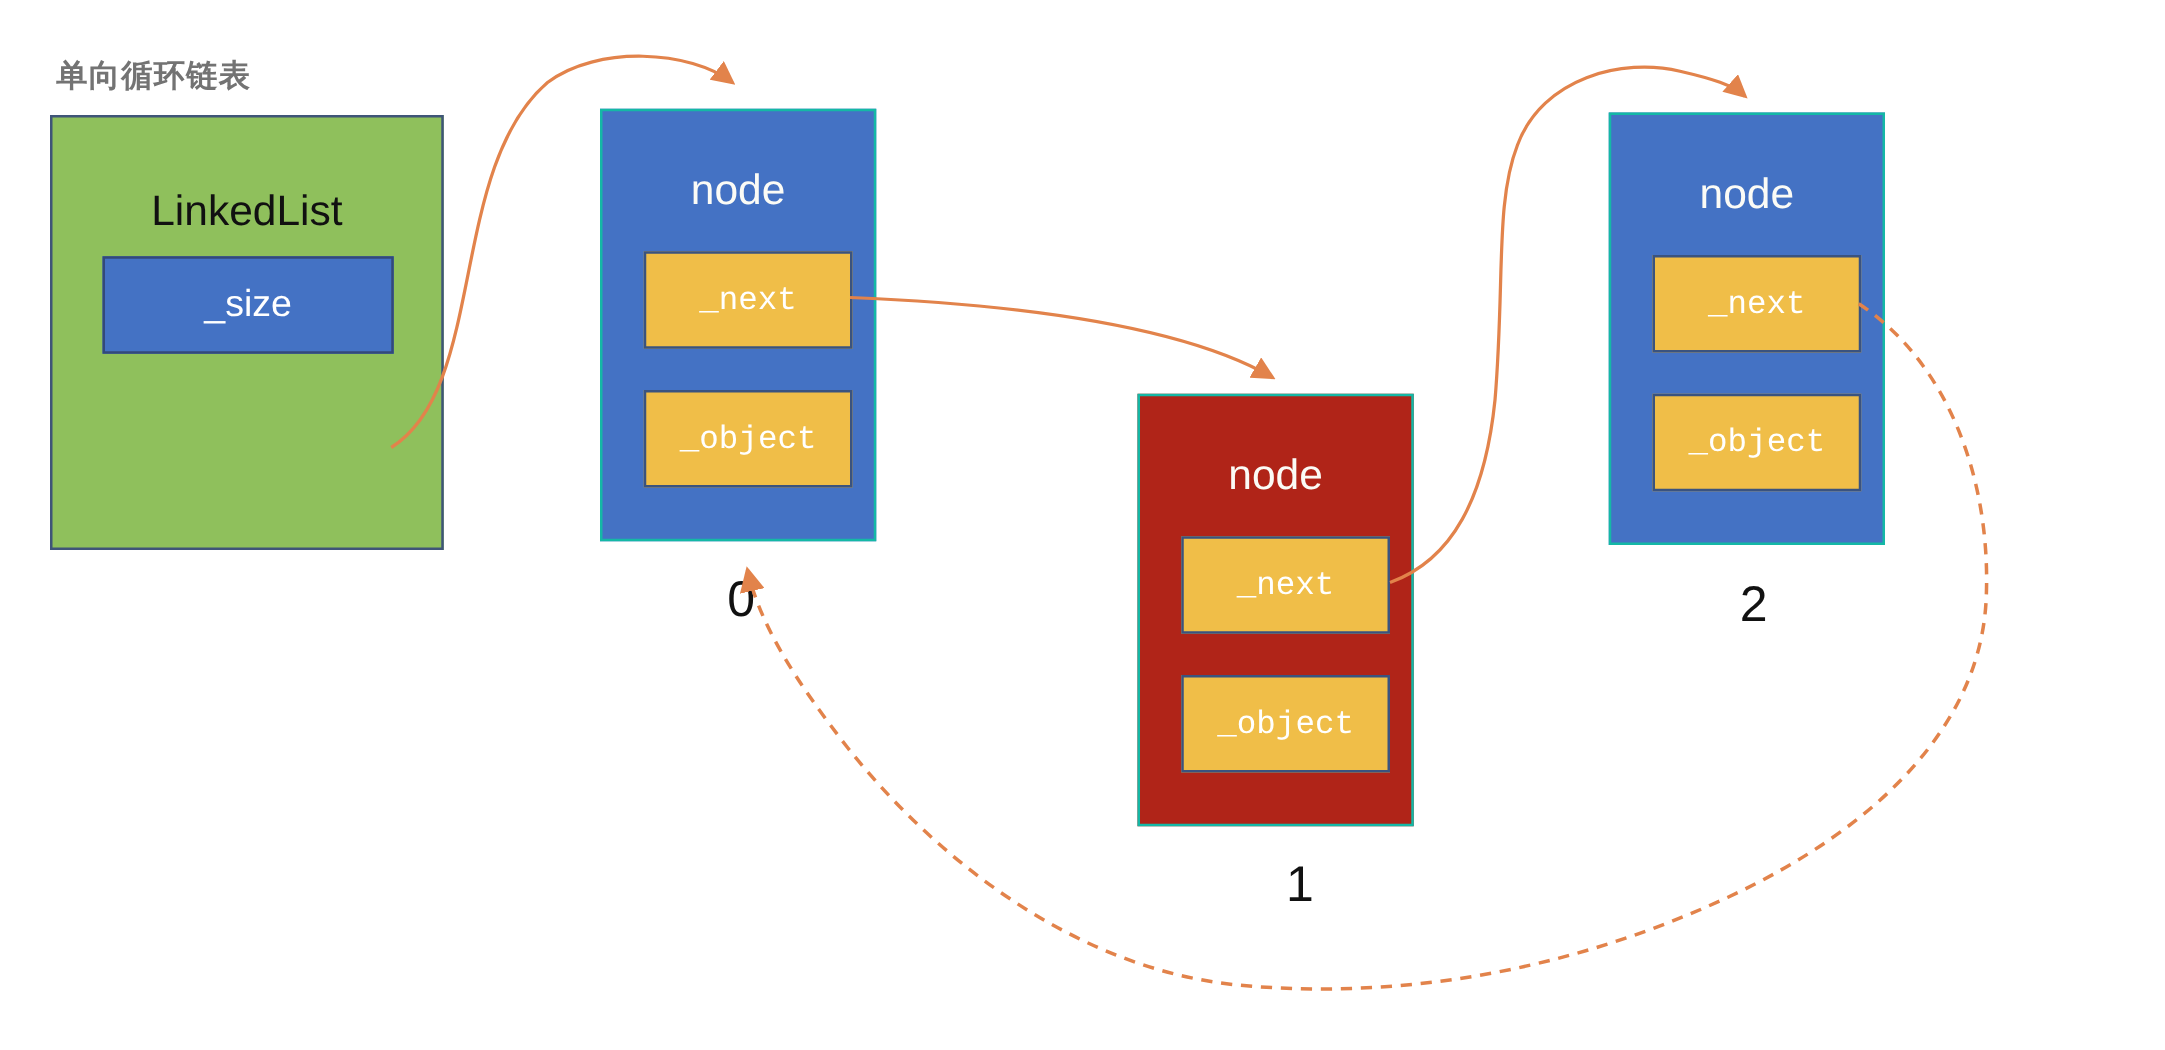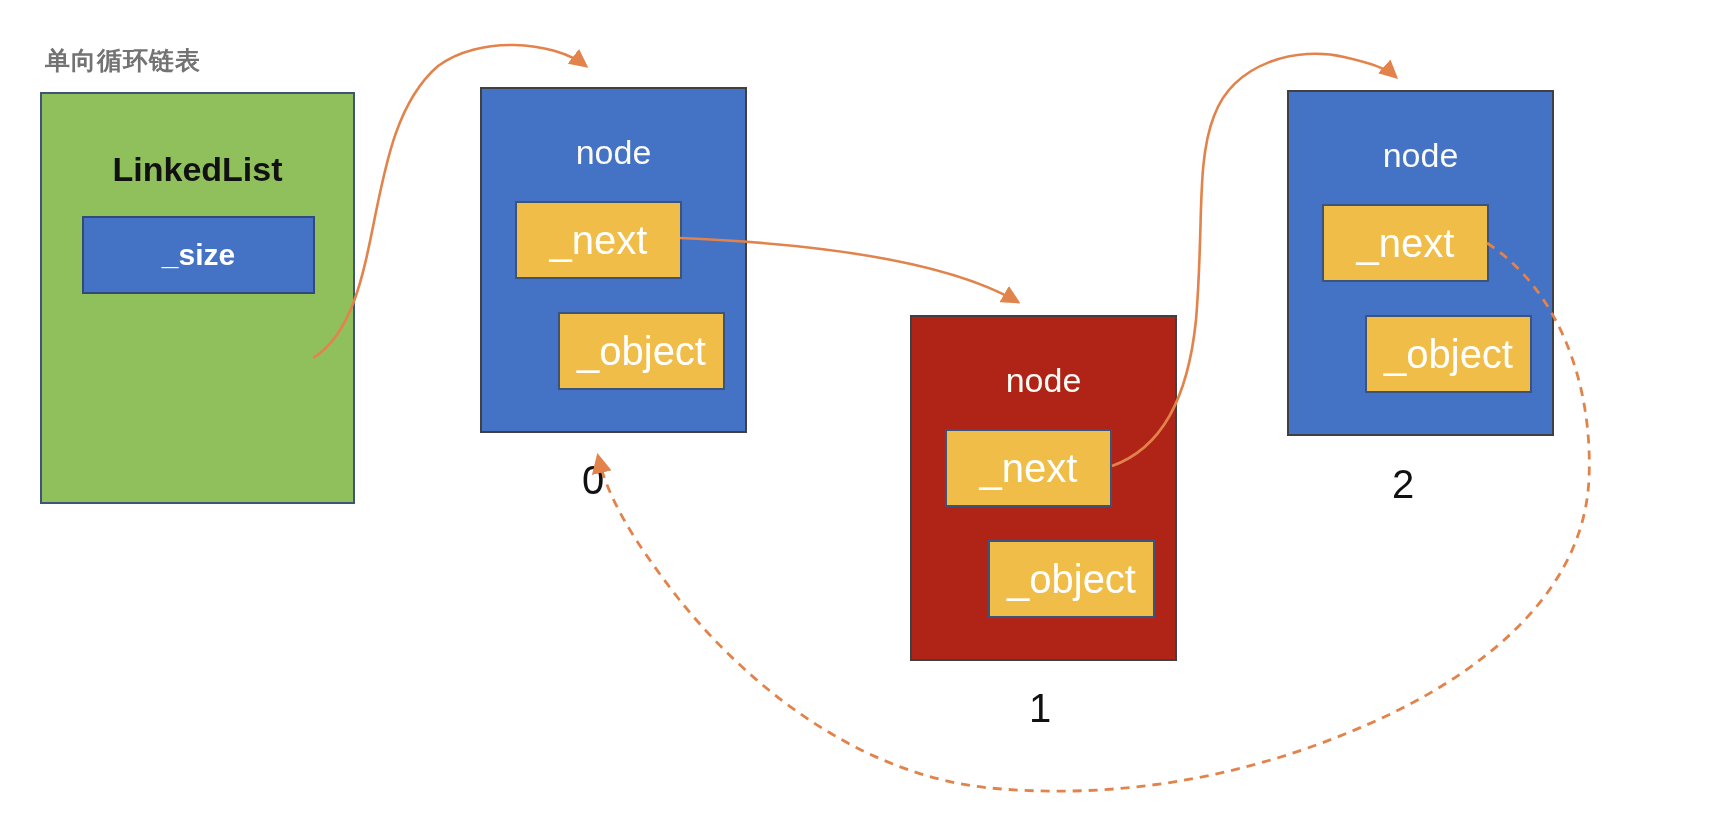--- a/index.html
+++ b/index.html
@@ -6,69 +6,69 @@
   html, body { width: 1732px; height: 840px; background: #FFFFFF; overflow: hidden; }
   body { position: relative; font-family: "Liberation Sans", "DejaVu Sans", sans-serif; }
 
   .diagram-title {
     position: absolute; left: 45px; top: 44px;
     font-size: 25px; font-weight: 600; color: #737373; letter-spacing: 1px;
   }
 
   
   .linkedlist-box {
-    position: absolute; left: 40px; top: 92px; width: 315px; height: 412px;
-    background: #8FC05C; border: 2px solid #3F5578; font-weight: bold;
+    position: absolute; left: 40px; top: 92px; width: 315px; height: 348px;
+    background: #8FC05C; border: 2px solid #3F5578;
   }
   .linkedlist-title {
     position: absolute; top: 56px; left: 0; width: 100%;
     text-align: center; font-size: 34px; color: #111111;
   }
   .ll-field {
     position: absolute; left: 40px; width: 233px; height: 78px;
     background: #4472C4; border: 2px solid #33497A;
     display: flex; align-items: center; justify-content: center;
     font-size: 30px; color: #FFFFFF;
   }
 
   
   .node {
-    position: absolute; width: 267px; height: 346px;
-    border: 2px solid #404040;
+    position: absolute; width: 221px; height: 346px;
+    border: 2px solid #14b8a6;
   }
   .node.blue { background: #4472C4; }
   .node.red  { background: #B02418; }
   .node-title {
     position: absolute; top: 44px; left: 0; width: 100%;
     text-align: center; font-size: 34px; color: #FBFBF6;
   }
   .node-field {
     position: absolute; left: 33px; width: 167px; height: 78px;
     background: #F0BE48; border: 2px solid #3A537F;
     display: flex; align-items: center; justify-content: center;
-    font-size: 40px; color: #FFFFFF;
+    font-size: 26px; color: #FFFFFF; font-family: Liberation Mono, monospace;
   }
   .field-next   { top: 112px; }
-  .field-object { top: 223px; margin-left: 43px; }
+  .field-object { top: 223px; }
 
   .index-label {
     position: absolute; width: 90px; text-align: center;
     font-size: 40px; color: #111111;
   }
 
   .arrow-layer { position: absolute; left: 0; top: 0; width: 1732px; height: 840px; }
 </style>
 </head>
 <body>
 
 <div class="diagram-title">单向循环链表</div>
 
 <div class="linkedlist-box">
   <div class="linkedlist-title">LinkedList</div>
-  <div class="ll-field" style="top:122px">_size</div>
+  <div class="ll-field" style="top:111px">_size</div>
 </div>
 
 <div class="node blue" style="left:480px; top:87px">
   <div class="node-title">node</div>
   <div class="node-field field-next">_next</div>
   <div class="node-field field-object">_object</div>
 </div>
 <div class="index-label" style="left:548px; top:458px">0</div>
 
 <div class="node red" style="left:910px; top:315px">

